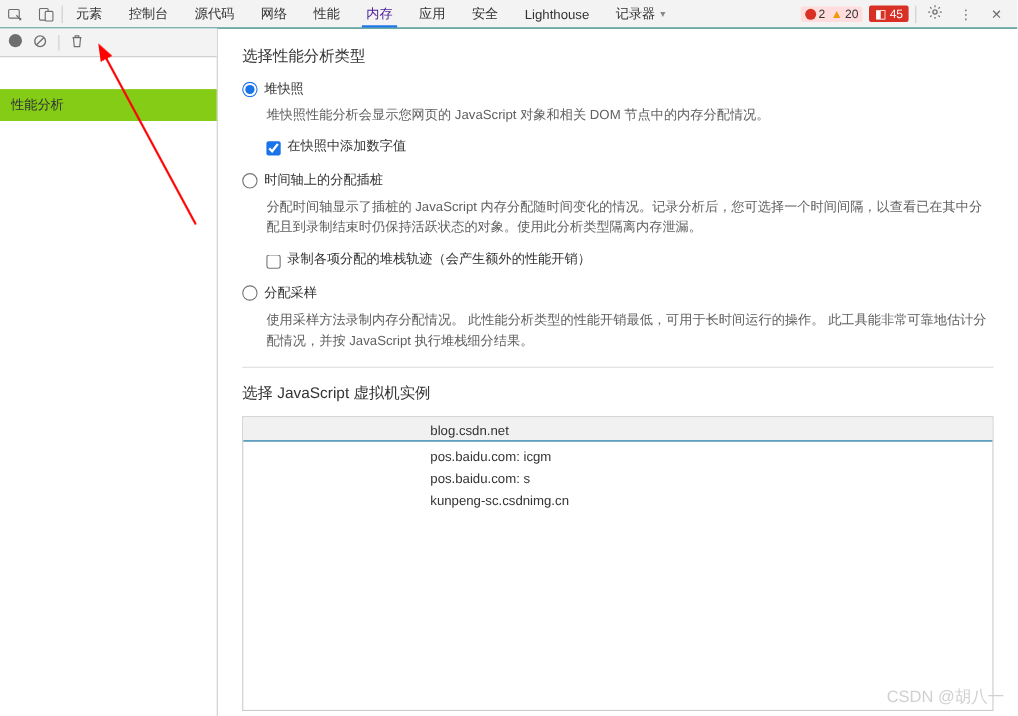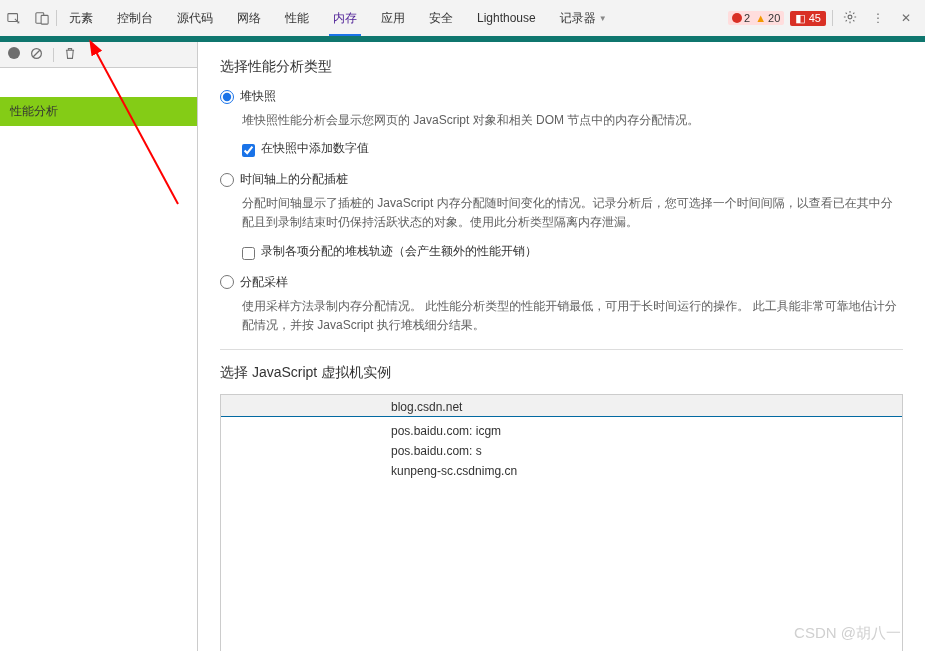--- a/index.html
+++ b/index.html
@@ -7,22 +7,22 @@
       font-family: "Microsoft YaHei", "Segoe UI", Arial, sans-serif;
       font-size: 12px;
       color: #333;
       background: #fff;
       width: 925px;
       height: 651px;
       overflow: hidden;
       position: relative;
     }
     .topbar {
-      height: 42px;
-      border-bottom: 6px solid #0f766e;
+      height: 26px;
+      border-bottom: 1px solid #0f766e;
       display: flex;
       align-items: center;
       background: #f3f3f3;
       justify-content: flex-end;
     }
     .topbar-left {
       display: flex;
       align-items: center;
       height: 100%;
     }
@@ -171,21 +171,21 @@
     }
     .vm-body { padding: 4px 0 180px 0; }
     .arrow {
       position: absolute;
       pointer-events: none;
       top: 26px;
       left: 0;
     }
     .watermark {
       position: absolute;
-      right: 24px;
+      right: 12px;
       bottom: 8px;
       color: #d0d0d0;
       font-size: 15px;
     }
   </style>
 </head>
 <body>
 
 <div class="topbar">
   <div class="topbar-left">

